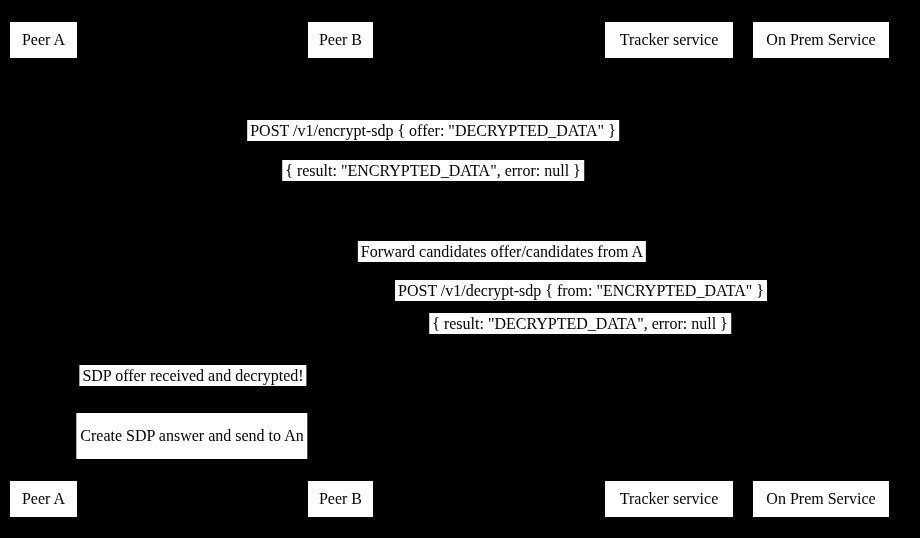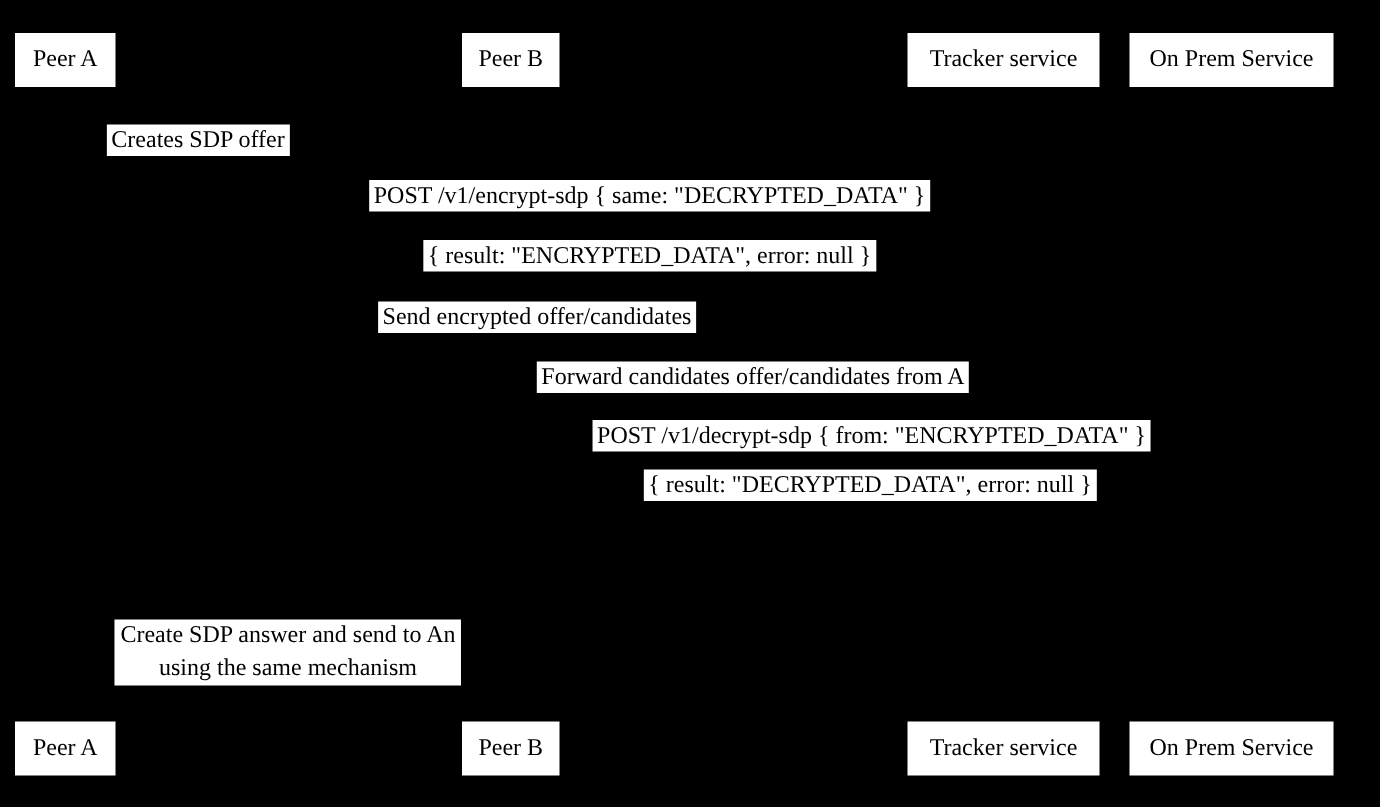--- a/index.html
+++ b/index.html
@@ -45,21 +45,21 @@
     padding: 1px 3px;
     white-space: nowrap;
   }
   .note {
     position: absolute;
     transform: translateX(-50%);
     background: var(--label_fill, #ffffff);
     color: var(--label_text, #000000);
     font-size: 16px;
     line-height: 22px;
-    padding: 0 4px;
+    padding: 12px 4px;
     text-align: center;
   }
   .note-line {
     display: block;
     white-space: nowrap;
   }
 </style>
 </head>
 <body>
 
@@ -68,31 +68,29 @@
   <div class="lifeline" style="left:43px"></div>
   <div class="lifeline" style="left:340px"></div>
   <div class="lifeline" style="left:669px"></div>
   <div class="lifeline" style="left:821px"></div>
 
   <div class="actor" style="left:10px;  top:22px; width:67px">Peer A</div>
   <div class="actor" style="left:308px; top:22px; width:65px">Peer B</div>
   <div class="actor" style="left:605px; top:22px; width:128px">Tracker service</div>
   <div class="actor" style="left:753px; top:22px; width:136px">On Prem Service</div>
 
-  <div class="msg" style="left:132px; top:83px">Creates SDP offer</div>
-  <div class="msg" style="left:433px; top:120px">POST /v1/encrypt-sdp { same: "DECRYPTED_DATA" }</div>
+  <div class="msg" style="left:433px; top:120px">POST /v1/encrypt-sdp { offer: "DECRYPTED_DATA" }</div>
   <div class="msg" style="left:433px; top:160px">{ result: "ENCRYPTED_DATA", error: null }</div>
-  <div class="msg" style="left:358px; top:201px">Send encrypted offer/candidates</div>
   <div class="msg" style="left:502px; top:241px">Forward candidates offer/candidates from A</div>
   <div class="msg" style="left:581px; top:280px">POST /v1/decrypt-sdp { from: "ENCRYPTED_DATA" }</div>
   <div class="msg" style="left:580px; top:313px">{ result: "DECRYPTED_DATA", error: null }</div>
+  <div class="msg" style="left:193px; top:365px">SDP offer received and decrypted!</div>
 
   <div class="note" style="left:192px; top:413px">
     <span class="note-line">Create SDP answer and send to An</span>
-    <span class="note-line">using the same mechanism</span>
   </div>
 
   <div class="actor" style="left:10px;  top:481px; width:67px">Peer A</div>
   <div class="actor" style="left:308px; top:481px; width:65px">Peer B</div>
   <div class="actor" style="left:605px; top:481px; width:128px">Tracker service</div>
   <div class="actor" style="left:753px; top:481px; width:136px">On Prem Service</div>
 
 </div>
 
 </body></html>

